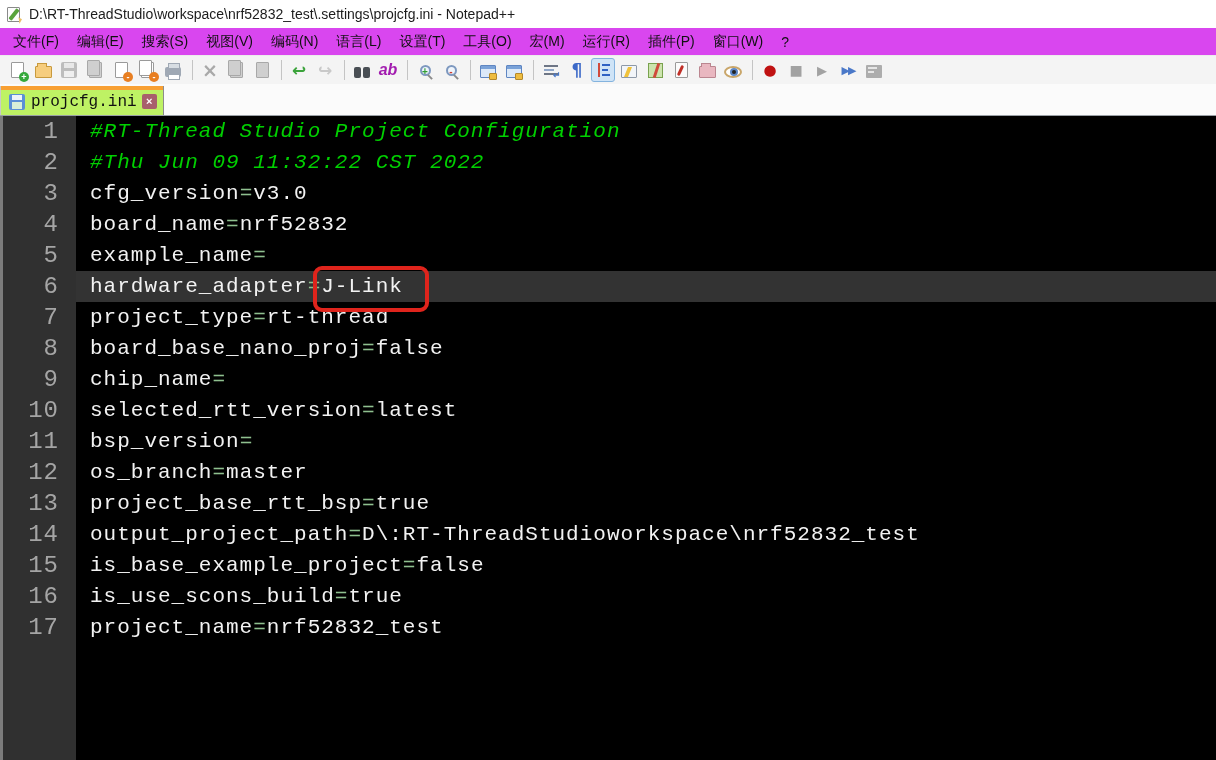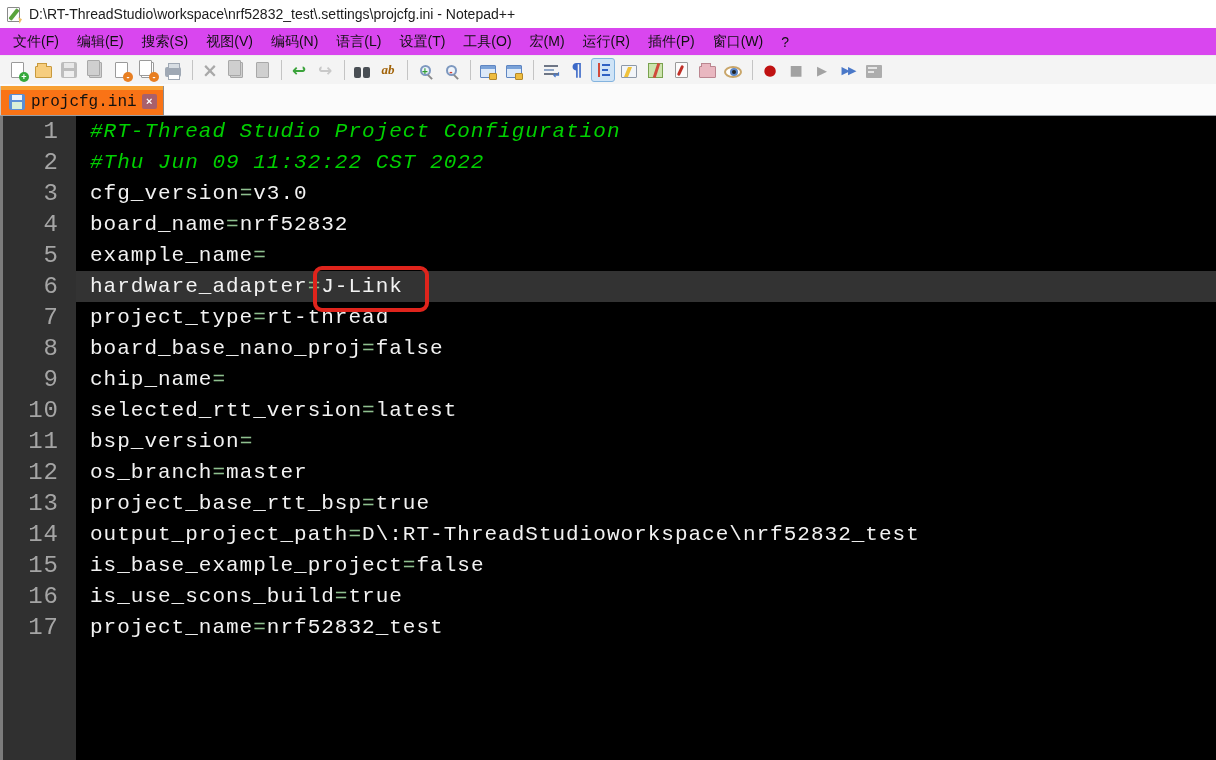--- a/index.html
+++ b/index.html
@@ -39,21 +39,21 @@
   .printer { width:16px; height:10px; background:#9fa8b4; border-radius:2px; position:relative; margin-top:4px; }
   .printer::before { content:""; position:absolute; left:3px; top:-4px; width:10px; height:4px; background:#d7dde3; border:1px solid #9fa8b4; }
   .printer::after { content:""; position:absolute; left:3px; bottom:-3px; width:10px; height:4px; background:#fff; border:1px solid #9fa8b4; }
   .glyph { font-family:"DejaVu Sans",sans-serif; }
   .g-undo { color:#3ba33b; font-size:17px; font-weight:bold; }
   .g-redo { color:#c9c9c9; font-size:17px; font-weight:bold; }
   .g-cut  { color:#a9a9a9; font-size:19px; font-weight:bold; }
   .binoc { width:16px; height:11px; position:relative; margin-top:4px; }
   .binoc::before, .binoc::after { content:""; position:absolute; top:0; width:7px; height:11px; background:#4a4f55; border-radius:2px; }
   .binoc::before { left:0; } .binoc::after { right:0; }
-  .g-replace { color:#a16207; font-size:13px; font-weight:bold; font-style:italic;font-family:Liberation Serif, serif; }
+  .g-replace { color:#a21caf; font-size:16px; font-weight:bold; font-style:italic; }
   .mag { width:11px; height:11px; border:2px solid #7d98bf; border-radius:50%; position:relative; background:#eef4fb; }
   .mag::after { content:""; position:absolute; right:-4px; bottom:-4px; width:6px; height:2px; background:#8a8a8a; transform:rotate(45deg); }
   .mag .pm { position:absolute; left:0px; top:-1px; font:bold 10px/11px "Liberation Sans",sans-serif; width:7px; text-align:center; }
   .mag .pm.plus { color:#2f9e33; } .mag .pm.minus { color:#d03a2c; }
   .syncwin { width:16px; height:13px; border:1px solid #5f86c2; background:#dce9f8; border-radius:1px; position:relative; margin-top:2px; }
   .syncwin::before { content:""; position:absolute; left:0; top:0; right:0; height:3px; background:#7aa2d8; }
   .syncwin .lock { position:absolute; right:-2px; bottom:-3px; width:8px; height:7px; background:#eebc3f; border:1px solid #b3882a; border-radius:1px; }
   .wrapico { width:15px; height:13px; position:relative; }
   .wrapico .b1,.wrapico .b2,.wrapico .b3 { position:absolute; left:0; height:2px; background:#6e7686; }
   .wrapico .b1 { top:1px; width:14px; } .wrapico .b2 { top:5px; width:10px; background:#8fa6c8; } .wrapico .b3 { top:9px; width:14px; }
@@ -76,21 +76,21 @@
   .g-record { color:#c01212; font-size:15px; }
   .g-stop { color:#a2a2a2; font-size:14px; }
   .g-play { color:#a2a2a2; font-size:13px; }
   .g-playm { color:#4a78c8; font-size:11px; letter-spacing:-2px; font-weight:bold; }
   .macro-save { width:16px; height:13px; background:#adadad; border-radius:1px; position:relative; margin-top:2px; }
   .macro-save::before { content:""; position:absolute; left:2px; top:2px; width:9px; height:2px; background:#e6e6e6; }
   .macro-save::after { content:""; position:absolute; left:2px; top:6px; width:6px; height:2px; background:#e6e6e6; }
 
   
   .tabbar { height:32px; background:#fbfbfb; display:flex; align-items:flex-end; border-bottom:1px solid #9aa0a6; }
-  .tab { height:29px; min-width:132px; background:#f97316; border-right:1px solid #8c8c8c; border-left:1px solid #c9c9c9; position:relative; display:flex; align-items:center; padding:0 6px 0 6px; }
+  .tab { height:29px; min-width:132px; background:#bef264; border-right:1px solid #8c8c8c; border-left:1px solid #c9c9c9; position:relative; display:flex; align-items:center; padding:0 6px 0 6px; }
   .tab::before { content:""; position:absolute; left:0; right:0; top:0; height:4px; background:#f8a033; }
   .tab-floppy { width:16px; height:16px; background:#5b8fd6; border-radius:2px; position:relative; margin:2px 6px 0 2px; flex:0 0 auto; }
   .tab-floppy::before { content:""; position:absolute; left:3px; top:1px; width:10px; height:5px; background:#eef3fa; }
   .tab-floppy::after { content:""; position:absolute; left:3px; bottom:1px; width:10px; height:7px; background:#d8efd8; border-top:1px solid #5b8fd6; }
   .tab-label { font-family:"Liberation Mono",monospace; font-size:16px; color:#111; margin-top:2px; }
   .tab-close { width:15px; height:15px; background:#a8606c; border-radius:2px; color:#fff; font:bold 11px/15px "Liberation Sans",sans-serif; text-align:center; margin-left:5px; margin-top:2px; flex:0 0 auto; cursor:default; }
 
   
   .editor { flex:1; background:linear-gradient(90deg,#7c7c7c 0 3px,#303030 3px 76px,#000 76px); overflow:hidden; font-family:"Liberation Mono",monospace; }
   .row { display:flex; height:31px; line-height:31px; }

